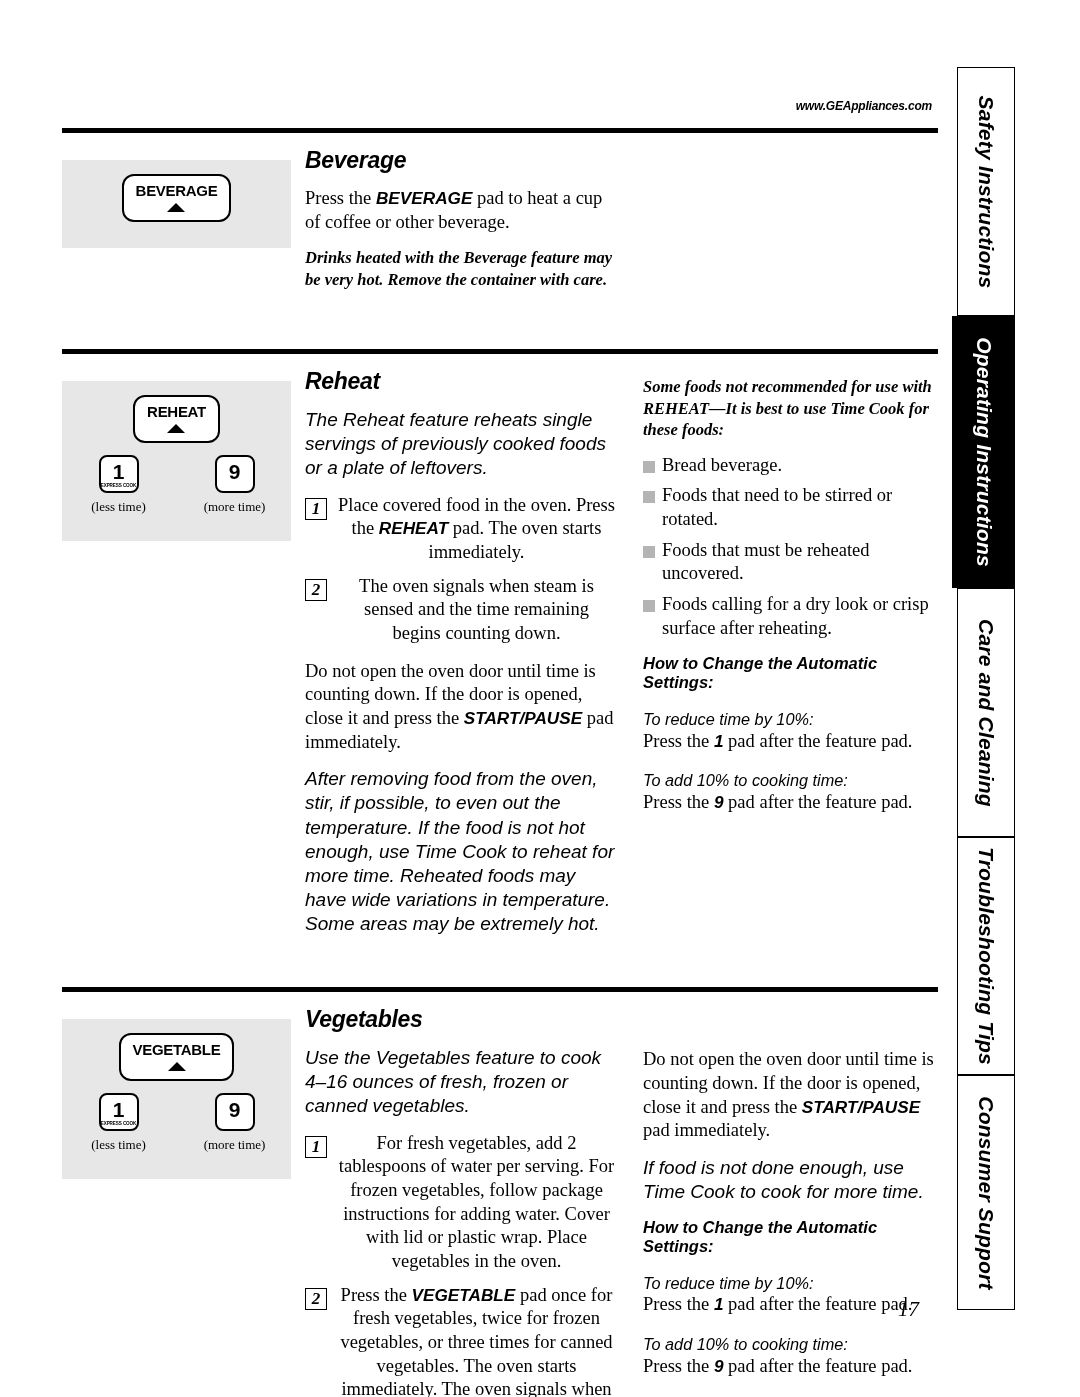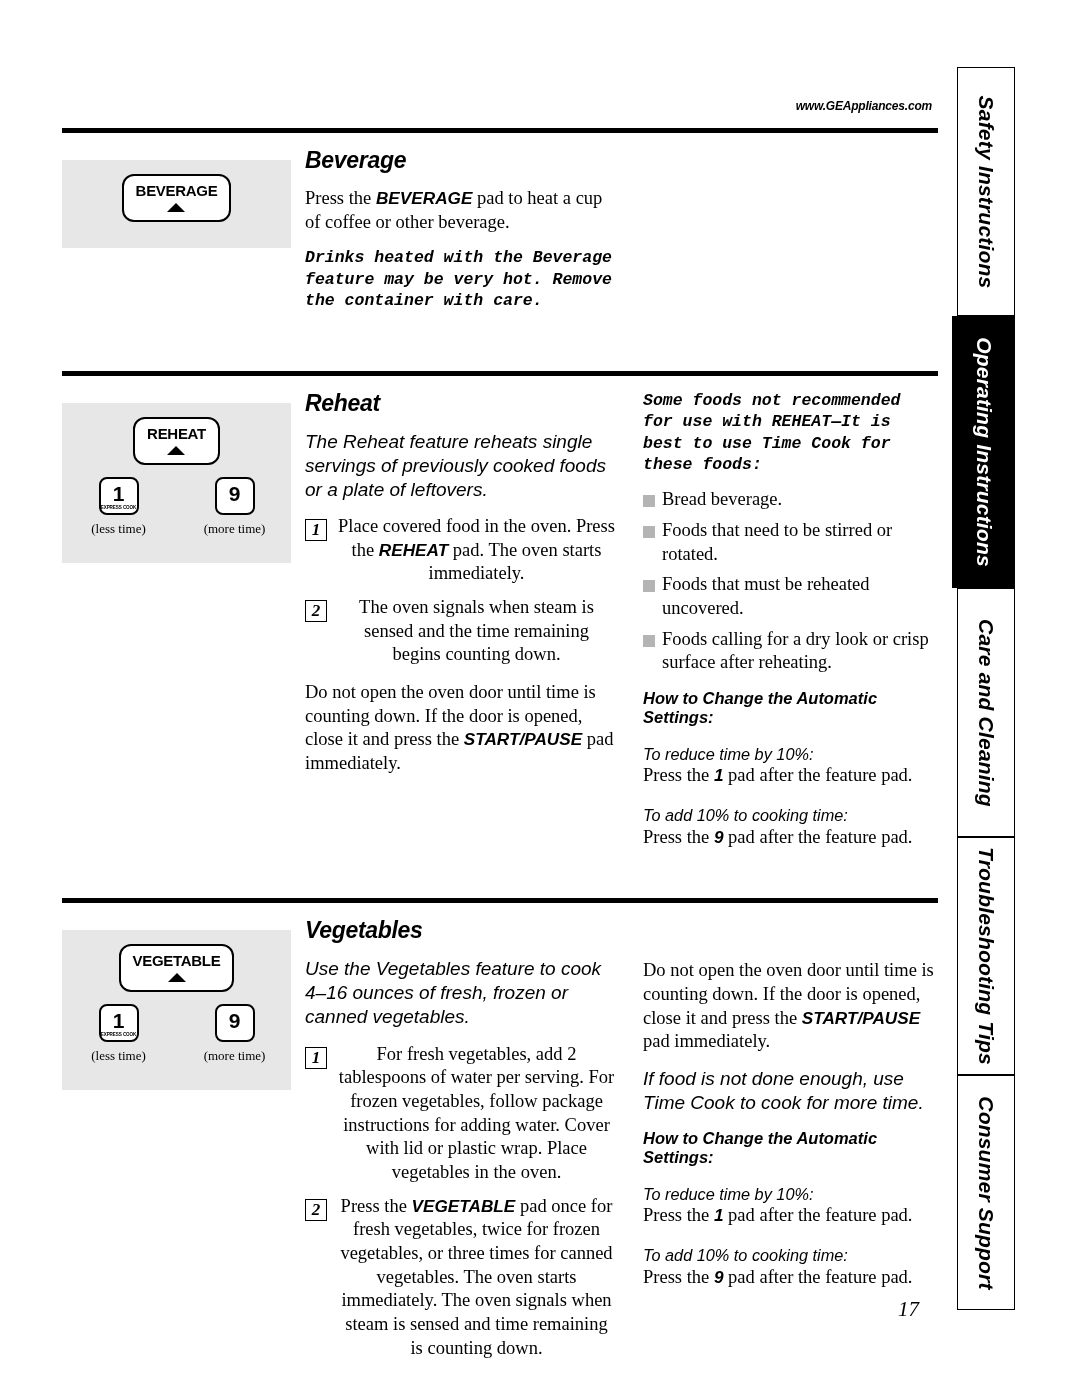--- a/index.html
+++ b/index.html
@@ -190,21 +190,21 @@
     margin: 0 0 13px 0;
   }
   p.italic-sans {
     font-family: "Liberation Sans", sans-serif;
     font-style: italic;
     font-size: 19px;
     line-height: 1.27;
     margin: 0 0 13px 0;
   }
   p.bold-sans {
-    font-family: Liberation Mono, monospace;
+    font-family: Liberation Serif, serif;
     font-weight: bold;
     font-style: italic;
     font-size: 16.5px;
     line-height: 1.3;
     margin: 0 0 13px 0;
   }
   .b-sans {
     font-family: "Liberation Sans", sans-serif;
     font-weight: bold;
     font-style: italic;
@@ -379,24 +379,25 @@
             <div class="step-text"><span>Place covered food in the oven. Press the </span><span class="b-sans">REHEAT</span><span> pad. The oven starts immediately.</span></div>
           </div>
 
           <div class="step">
             <div class="step-num">2</div>
             <div class="step-text"><span>The oven signals when steam is sensed and the time remaining begins counting down.</span></div>
           </div>
 
           <p class="body" style="margin-top:14px;"><span>Do not open the oven door until time is counting down. If the door is opened, close it and press the </span><span class="b-sans">START/PAUSE</span><span> pad immediately.</span></p>
 
+          <p class="italic-sans">After removing food from the oven, stir, if possible, to even out the temperature. If the food is not hot enough, use Time Cook to reheat for more time. Reheated foods may have wide variations in temperature. Some areas may be extremely hot.</p>
         </div>
 
         <div class="col-right">
-          <p class="bold-sans" style="margin-top:14px;">Some foods not recommended for use with REHEAT—It is best to use Time Cook for these foods:</p>
+          <p class="bold-sans" style="margin-top:22px;">Some foods not recommended for use with REHEAT—It is best to use Time Cook for these foods:</p>
 
           <div class="bullet">
             <span class="bullet-sq"></span>
             <span class="bullet-text">Bread beverage.</span>
           </div>
           <div class="bullet">
             <span class="bullet-sq"></span>
             <span class="bullet-text">Foods that need to be stirred or rotated.</span>
           </div>
           <div class="bullet">

